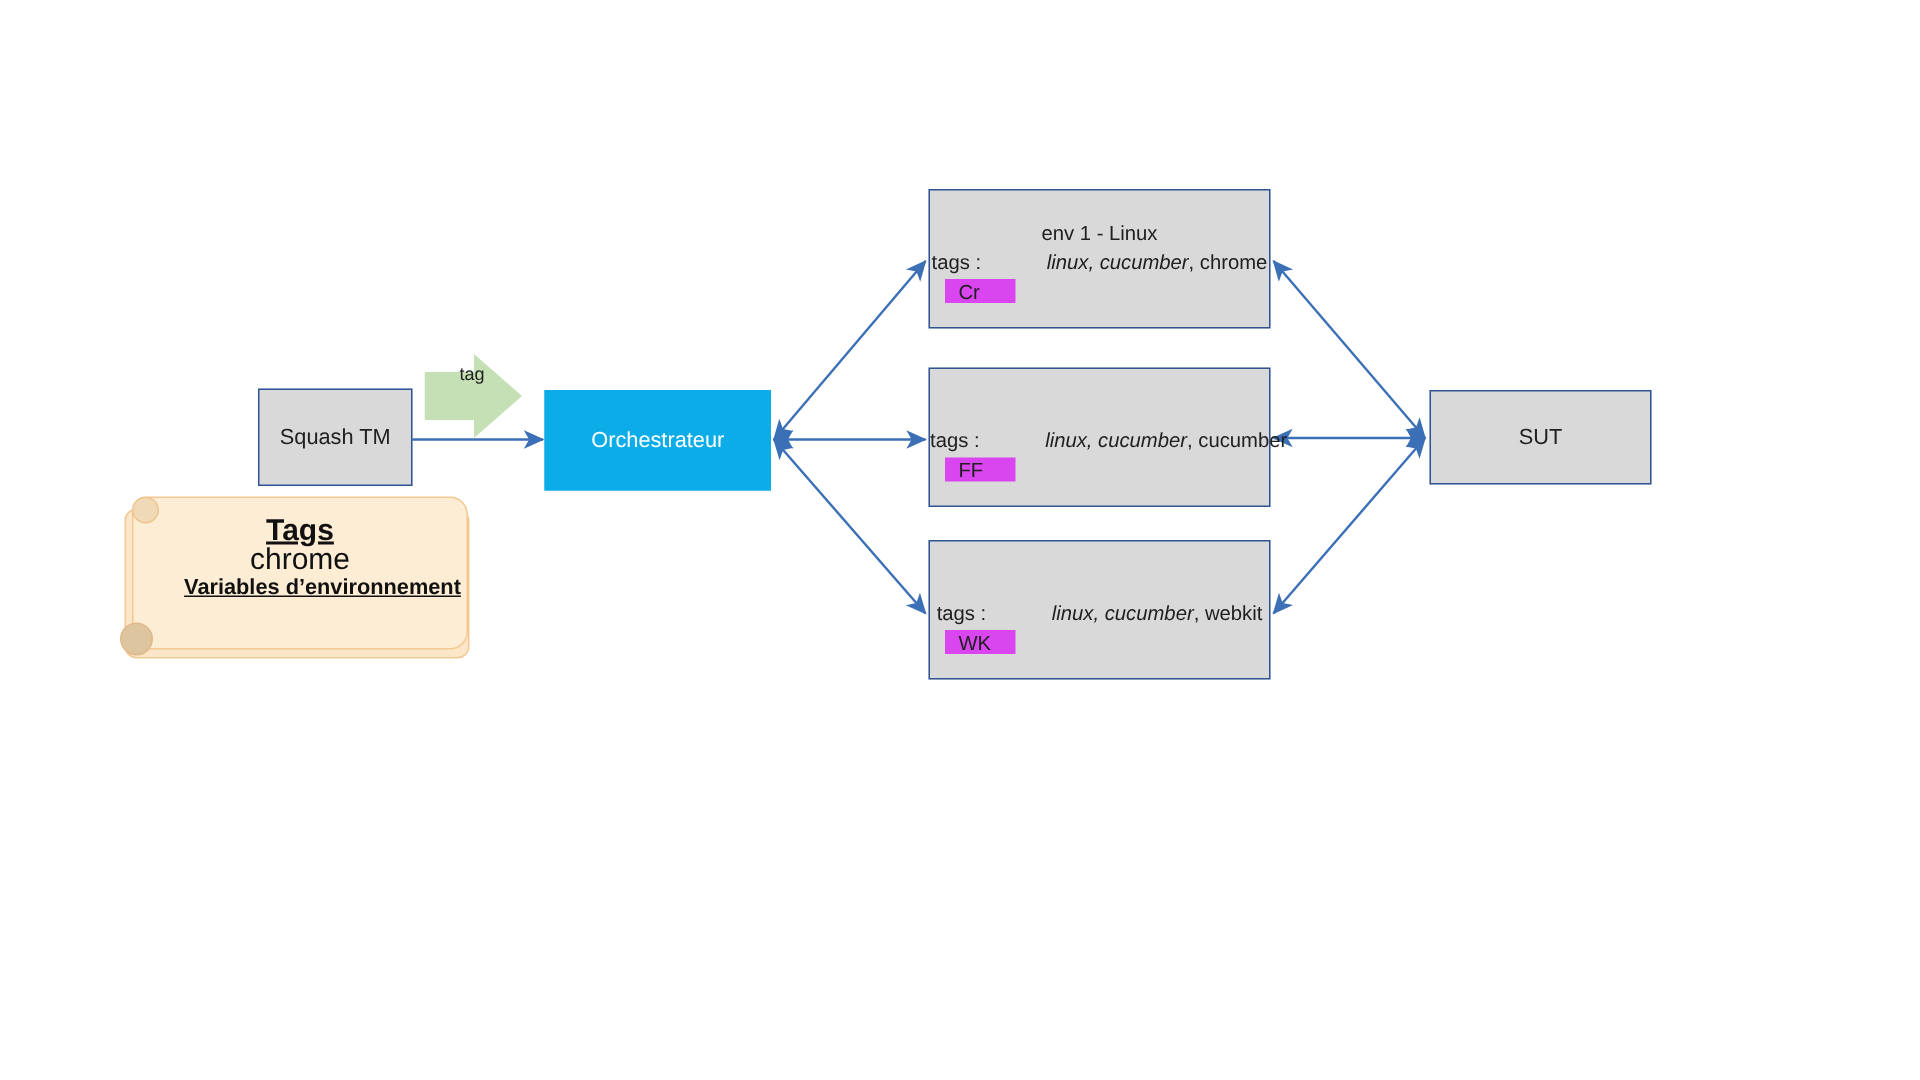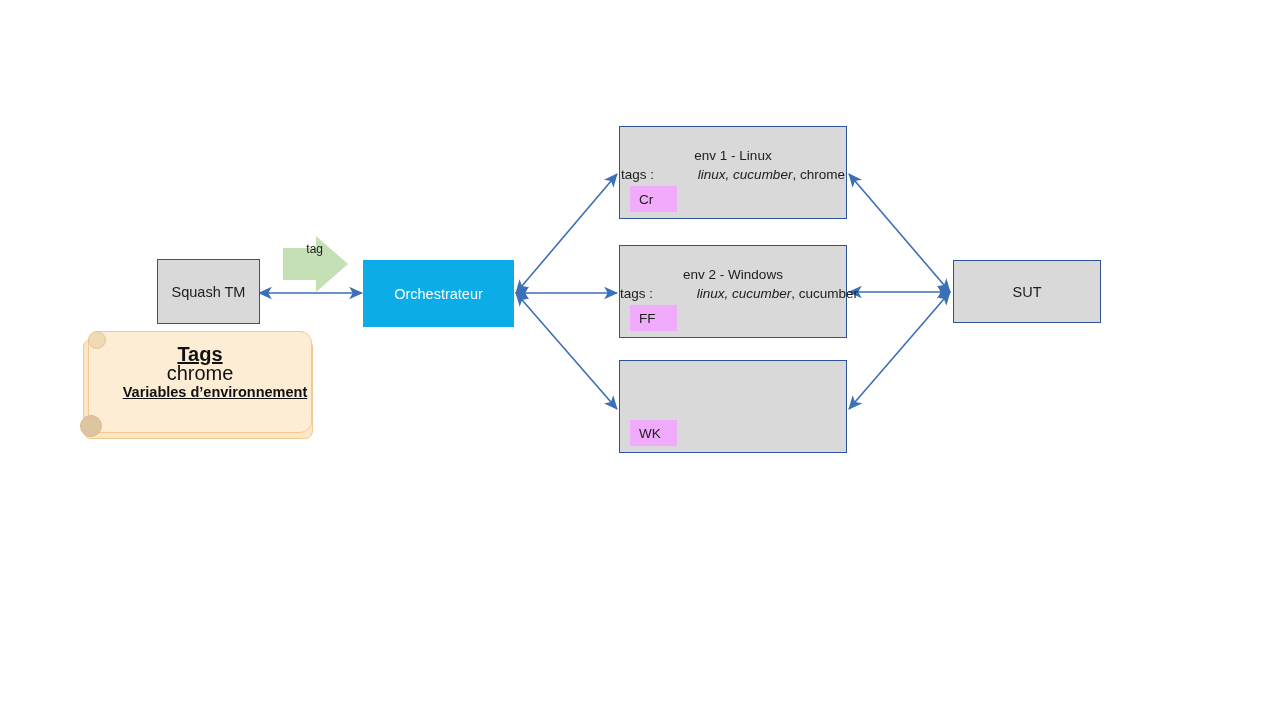--- a/index.html
+++ b/index.html
@@ -50,21 +50,21 @@
   }
 
   .node-blue {
     background: #0CACE8;
     border: 1px solid #0CACE8;
     color: #ffffff;
   }
 
   
   #squash-tm {
-    left: 157px;
+    left: 172px;
     top: 259px;
     width: 103px;
     height: 65px;
     font-size: 14.5px;
   }
 
   
   #orchestrateur {
     left: 363px;
     top: 260px;
@@ -116,22 +116,22 @@
     line-height: 17px;
     white-space: nowrap;
   }
   .env-tags .ital { font-style: italic; margin-left: 40px; }
 
   .env-badge {
     position: absolute;
     left: 10px;
     top: 59px;
     width: 47px;
-    height: 26px;
-    background: #f0abfc;
+    height: 16px;
+    background: #d946ef;
     font-size: 13.5px;
     display: flex;
     align-items: center;
     padding-left: 9px;
     box-sizing: border-box;
     color: #202020;
   }
 
   
   #tag-arrow {
@@ -273,26 +273,26 @@
     <span>SUT</span>
   </div>
 
   <div class="env-box" id="env-1">
     <div class="env-title">env 1 - Linux</div>
     <div class="env-tags"><span>tags : </span><span class="ital">linux, cucumber</span><span>, </span><span>chrome</span></div>
     <div class="env-badge">Cr</div>
   </div>
 
   <div class="env-box" id="env-2">
-    <div class="env-title">env 2 - Windows</div>
     <div class="env-tags"><span>tags : </span><span class="ital">linux, cucumber</span><span>, </span><span>cucumber</span></div>
     <div class="env-badge">FF</div>
   </div>
 
   <div class="env-box" id="env-3">
+    <div class="env-tags"><span>tags : </span><span class="ital">linux, cucumber</span><span>, </span><span>webkit</span></div>
     <div class="env-badge">WK</div>
   </div>
 
   <div id="note">
     <div class="note-shadow"></div>
     <div class="note-body"></div>
     <div class="curl-top"></div>
     <div class="curl-bottom"></div>
     <div class="note-text">
       <div class="note-line strong">Tags</div>

